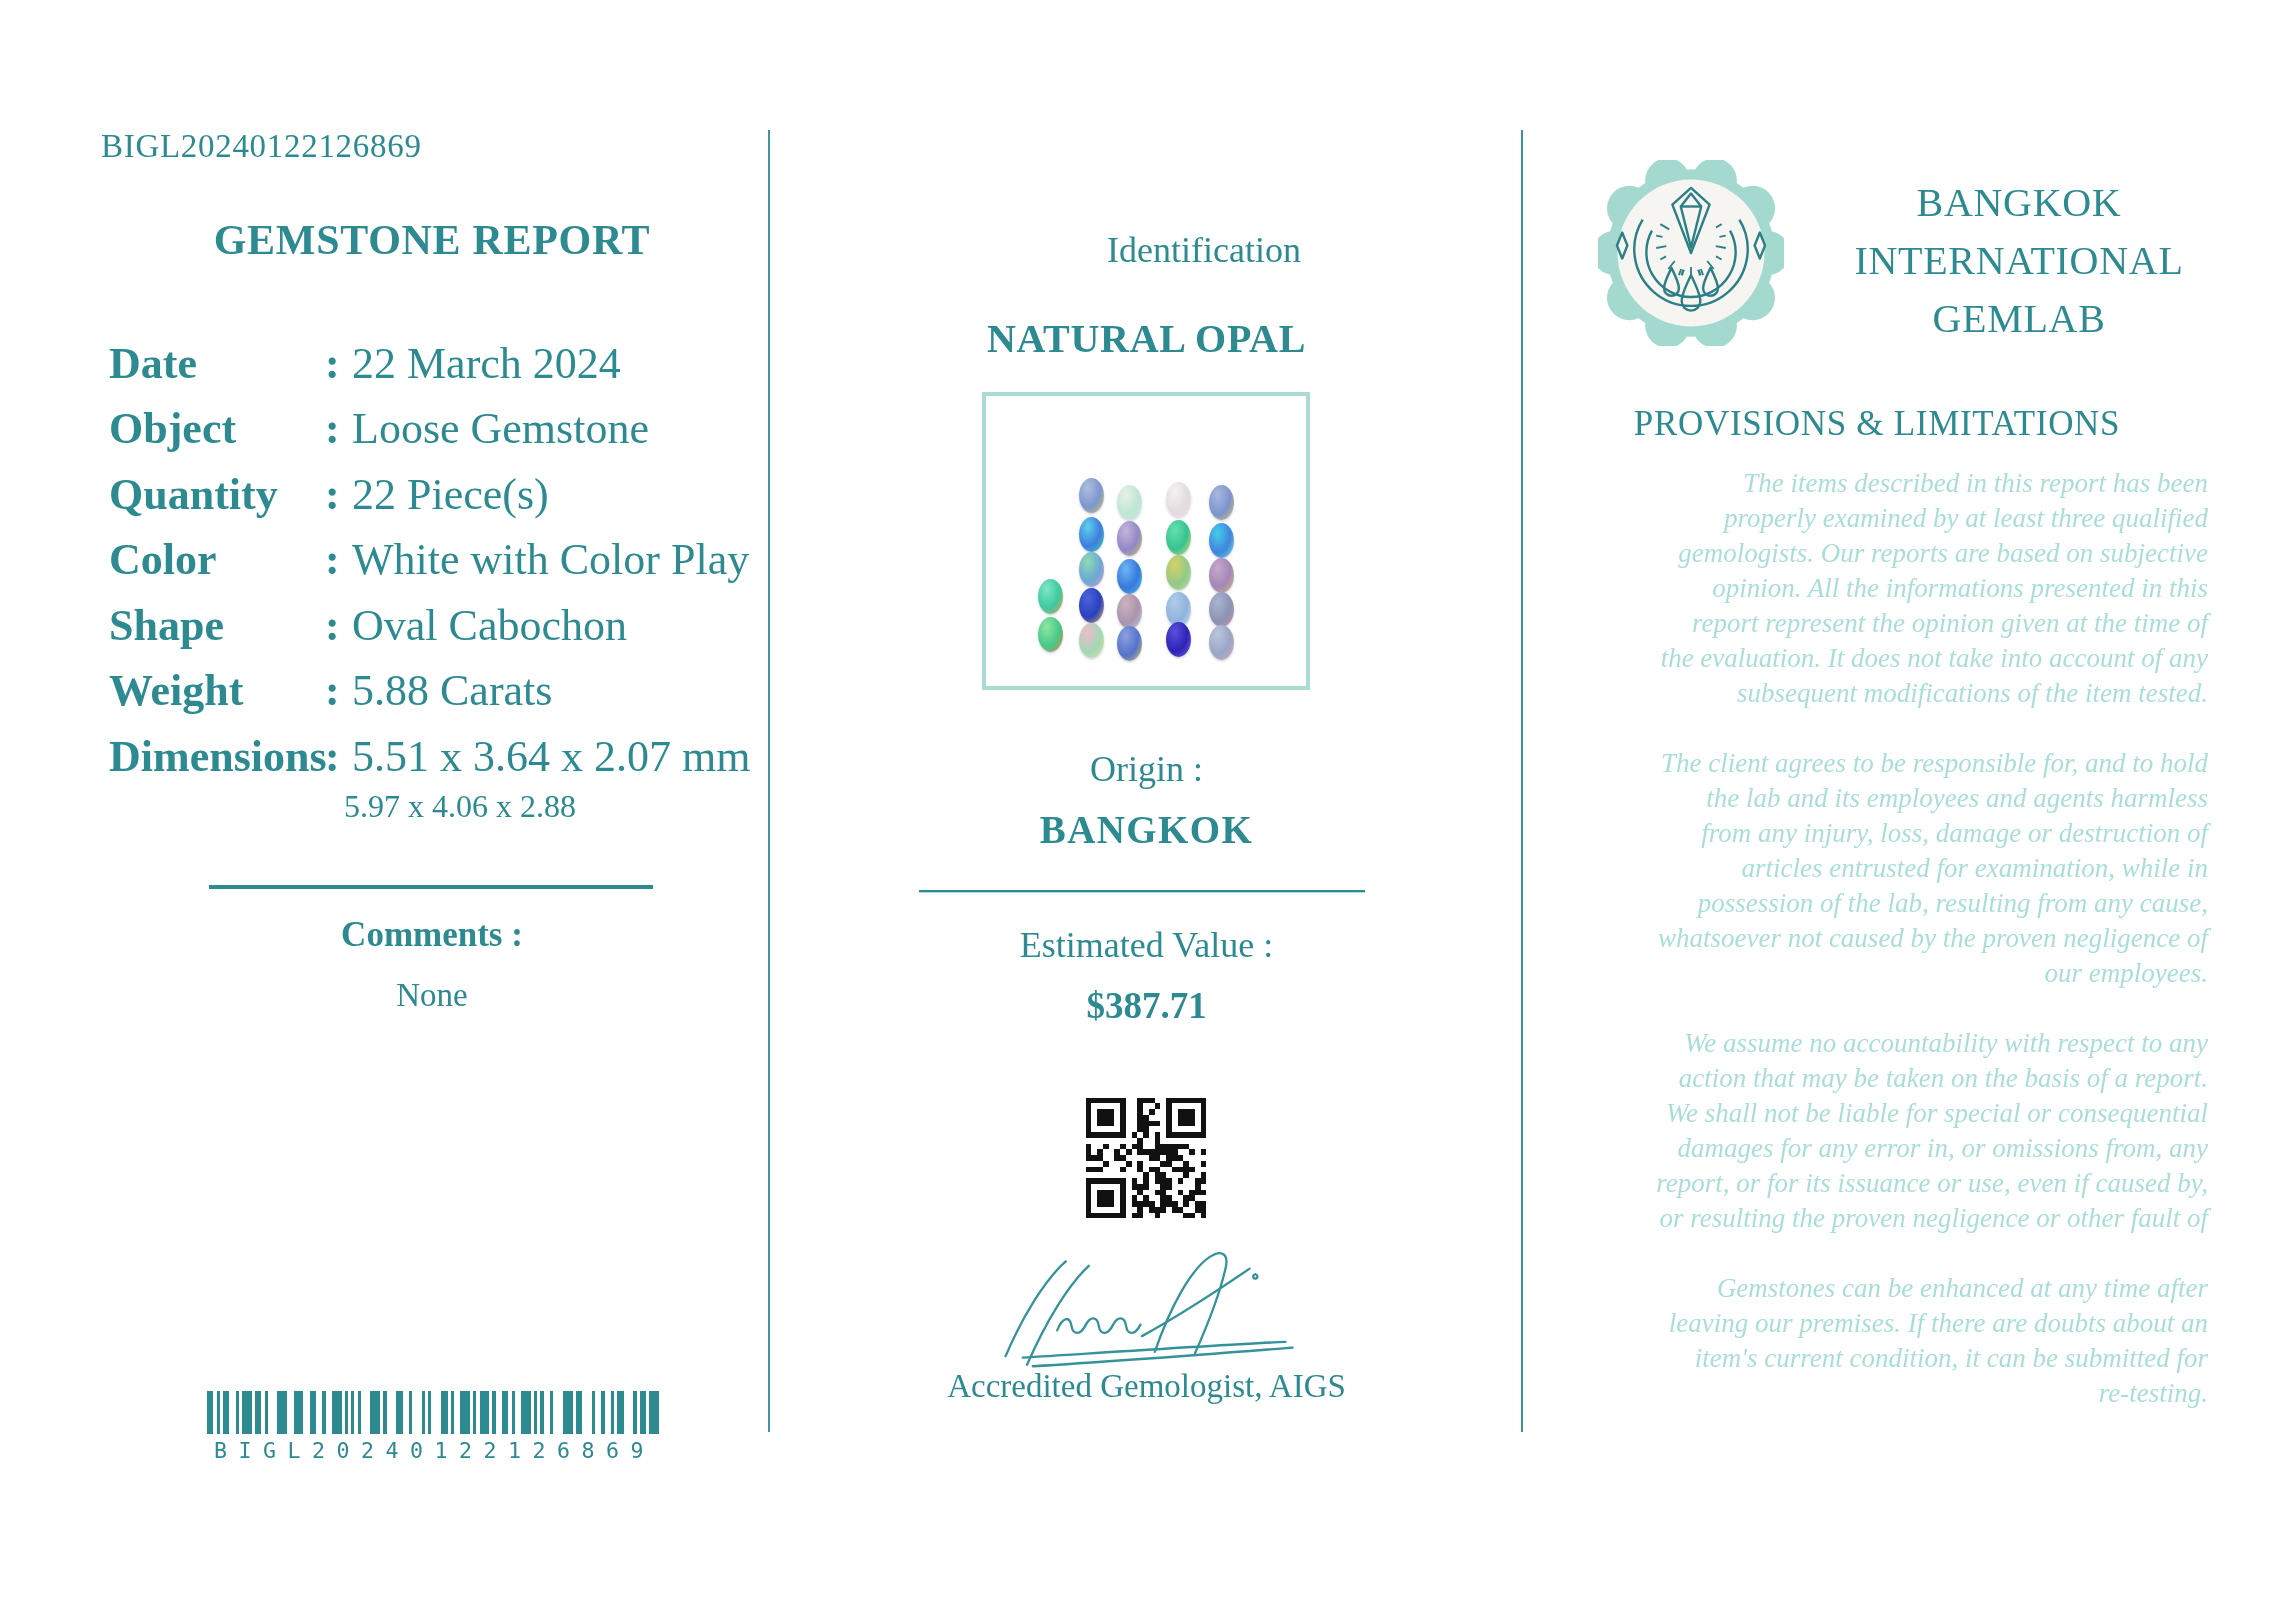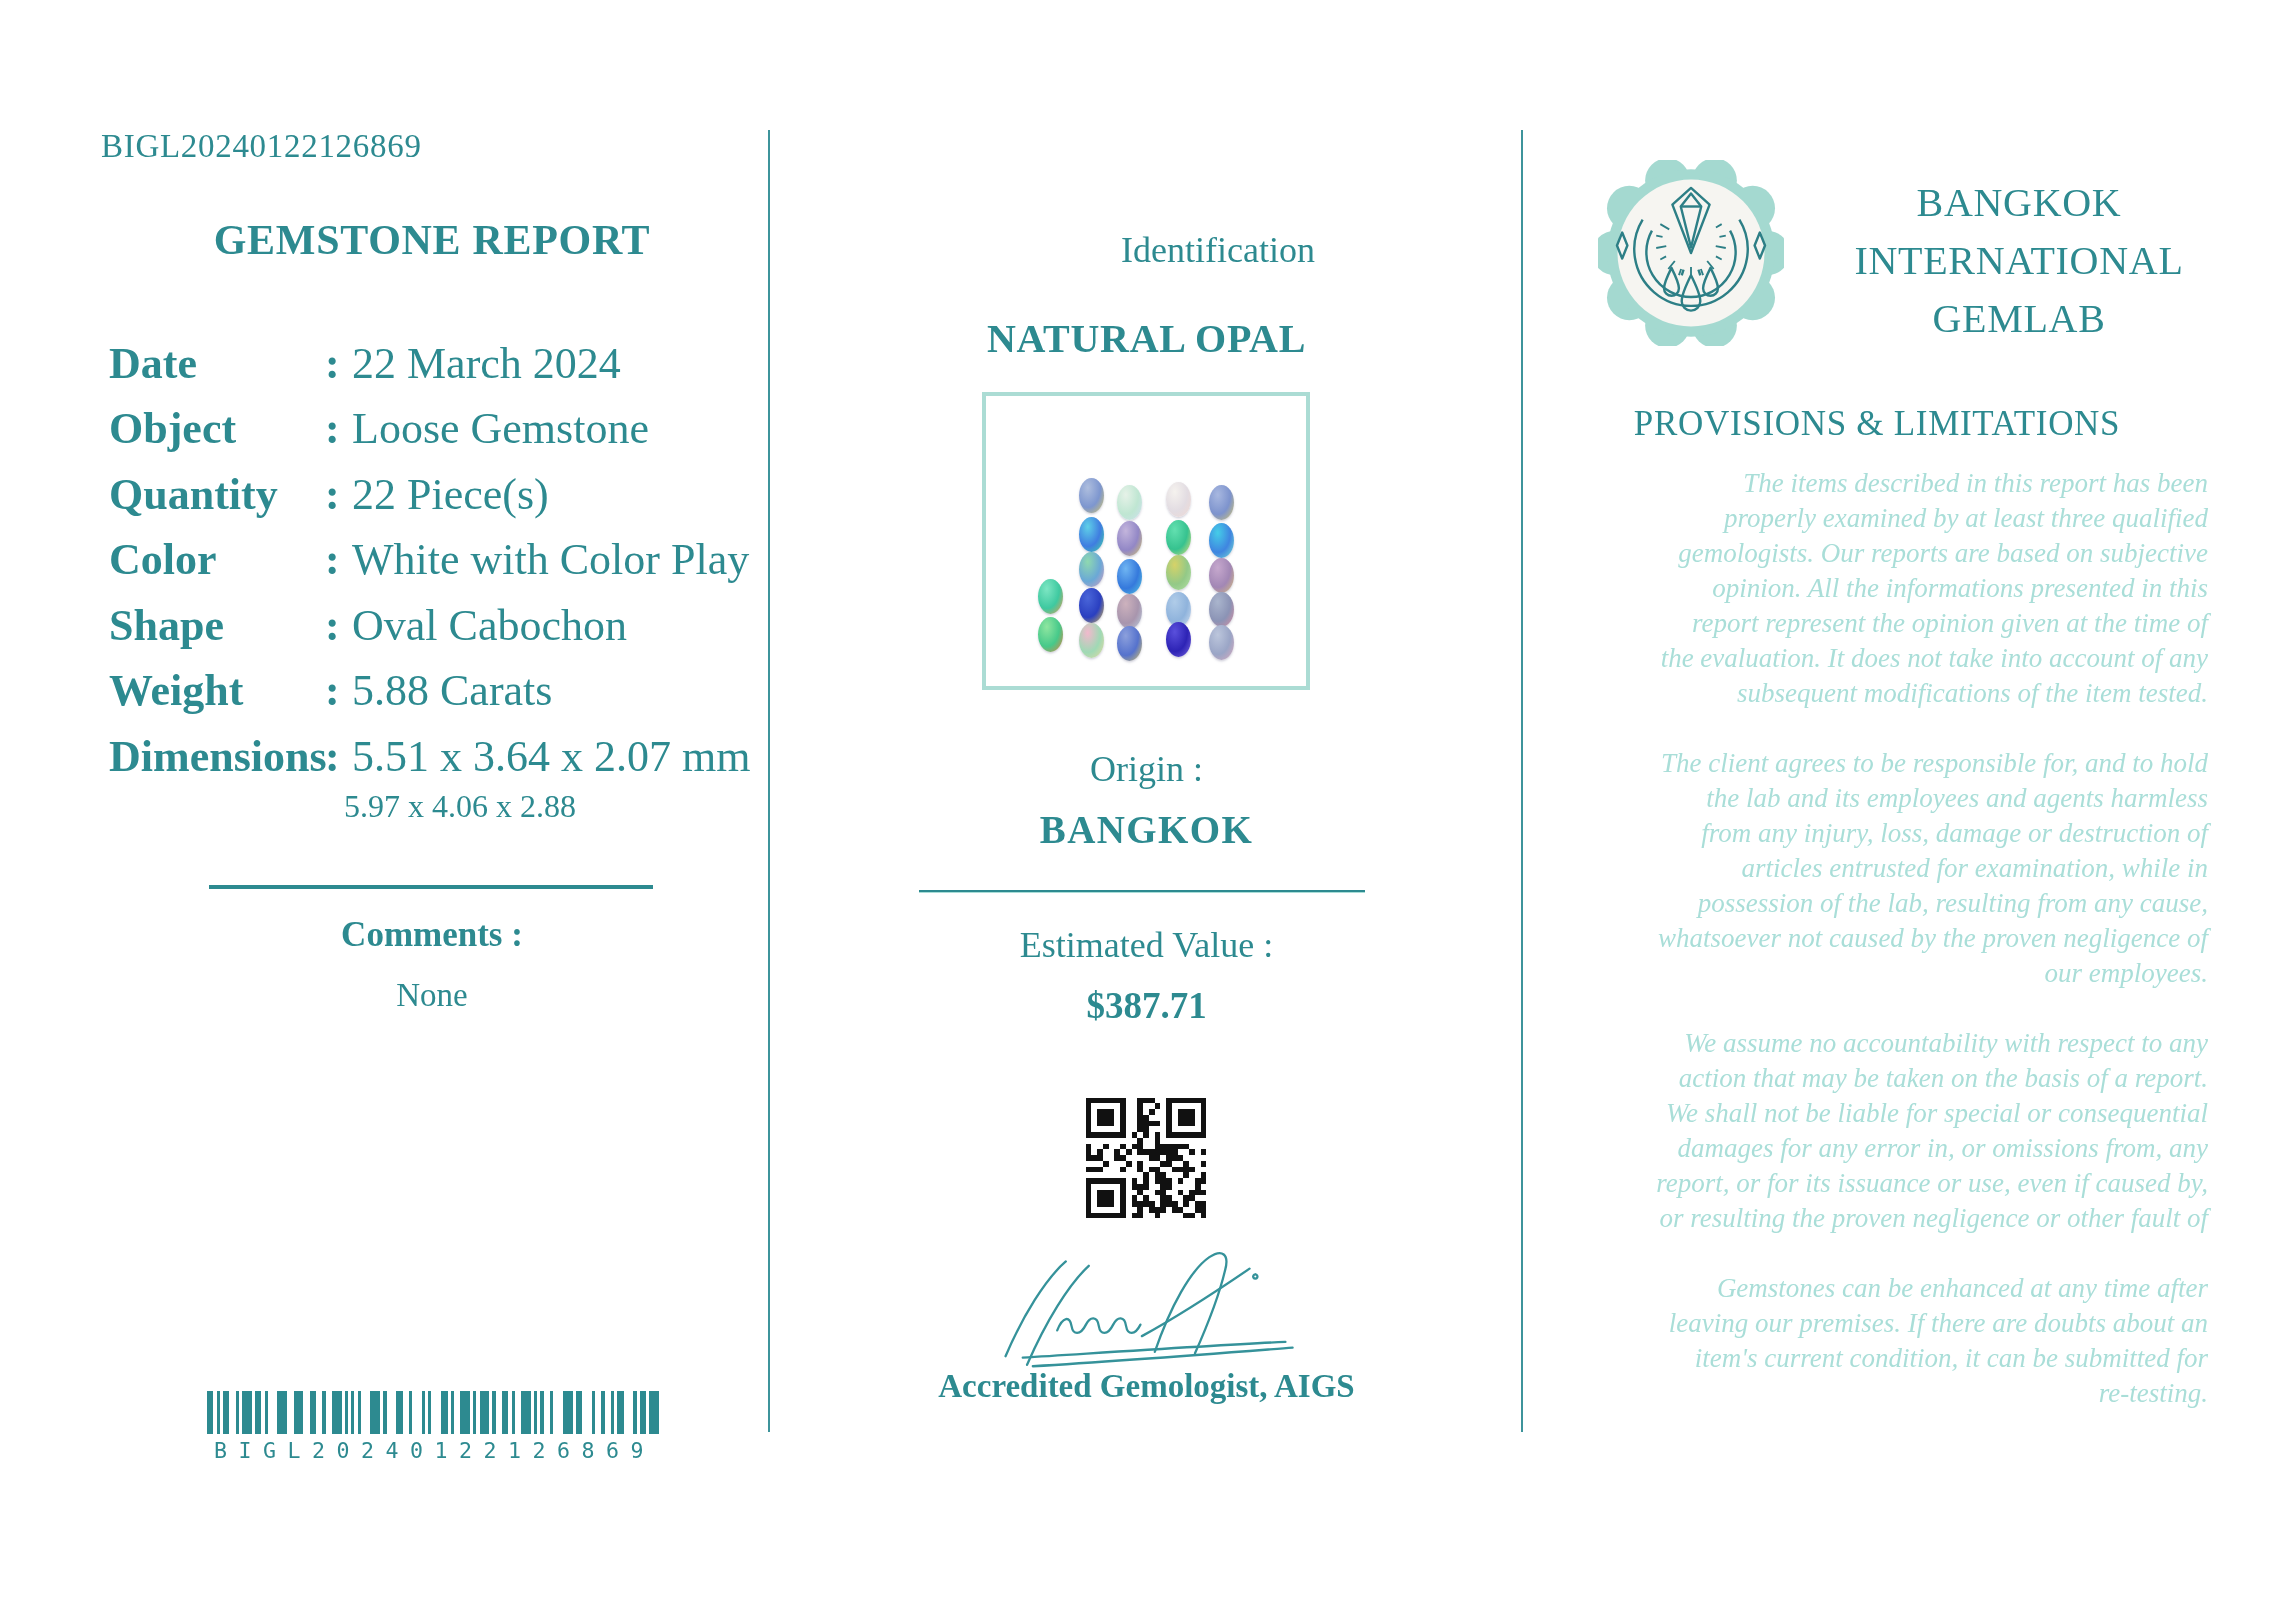--- a/index.html
+++ b/index.html
@@ -37,32 +37,32 @@
   .comments-divider{left:209px;top:885px;width:444px;height:3.6px;background:var(--teal);}
   .comments-label{left:101px;top:915px;width:662px;font-size:35px;font-weight:bold;}
   .comments-value{left:101px;top:977px;width:662px;font-size:33px;}
   .barcode{left:207px;top:1391px;width:455px;}
   #barcode-bars{display:flex;flex-direction:row;align-items:stretch;height:43px;width:100%;}
   .bar{background:var(--teal);height:100%;flex:none;}
   .barcode-text{margin-top:3.6px;font-family:"DejaVu Sans Mono","Liberation Mono",monospace;
     font-size:21.6px;letter-spacing:11.5px;text-align:center;white-space:nowrap;}
 
   
-  .ident-title{left:771px;top:229px;width:866px;font-size:36px;margin-left:14px;}
+  .ident-title{left:771px;top:229px;width:866px;font-size:36px;}
   .gem-name{left:771px;top:315px;width:751px;font-size:40px;font-weight:bold;letter-spacing:0.7px;}
   .photo-box{left:982px;top:392px;width:328px;height:298px;border:4.3px solid var(--photo-border);background:#ffffff;}
   .opal{position:absolute;width:25px;height:35px;border-radius:50%;box-shadow:0 1.4px 2.2px rgba(80,80,120,.25);}
   .origin-label{left:771px;top:748px;width:751px;font-size:36px;}
   .origin-value{left:771px;top:807px;width:751px;font-size:39px;font-weight:bold;letter-spacing:1.4px;}
   .value-divider{left:919px;top:890px;width:446px;height:2.9px;background:var(--teal);border-bottom:1.4px solid var(--light-teal);}
   .est-label{left:771px;top:924px;width:751px;font-size:36px;}
   .est-value{left:771px;top:984px;width:751px;font-size:37px;font-weight:bold;}
   #qr{left:1080px;top:1092px;width:132px;height:132px;}
   .signature{left:985px;top:1250px;width:331px;height:122px;color:#35929a;}
-  .gemologist{left:771px;top:1368px;width:751px;font-size:33px;font-weight:bold;}
+  .gemologist{left:771px;top:1368px;width:751px;font-size:33px;}
 
   
   .logo{left:1598px;top:160px;width:186px;height:186px;}
   .lab-name{left:1838px;top:174px;width:362px;font-size:40px;line-height:58px;letter-spacing:0.7px;}
   .prov-title{left:1546px;top:404px;width:662px;font-size:35px;letter-spacing:0.7px;}
   #provisions{left:1546px;top:466px;width:662px;color:var(--light-teal);
     font-style:italic;font-size:27px;line-height:35px;}
   .prov-p{margin:0 0 35px 0;}
   .prov-line{white-space:nowrap;text-align:right;}
 </style>

